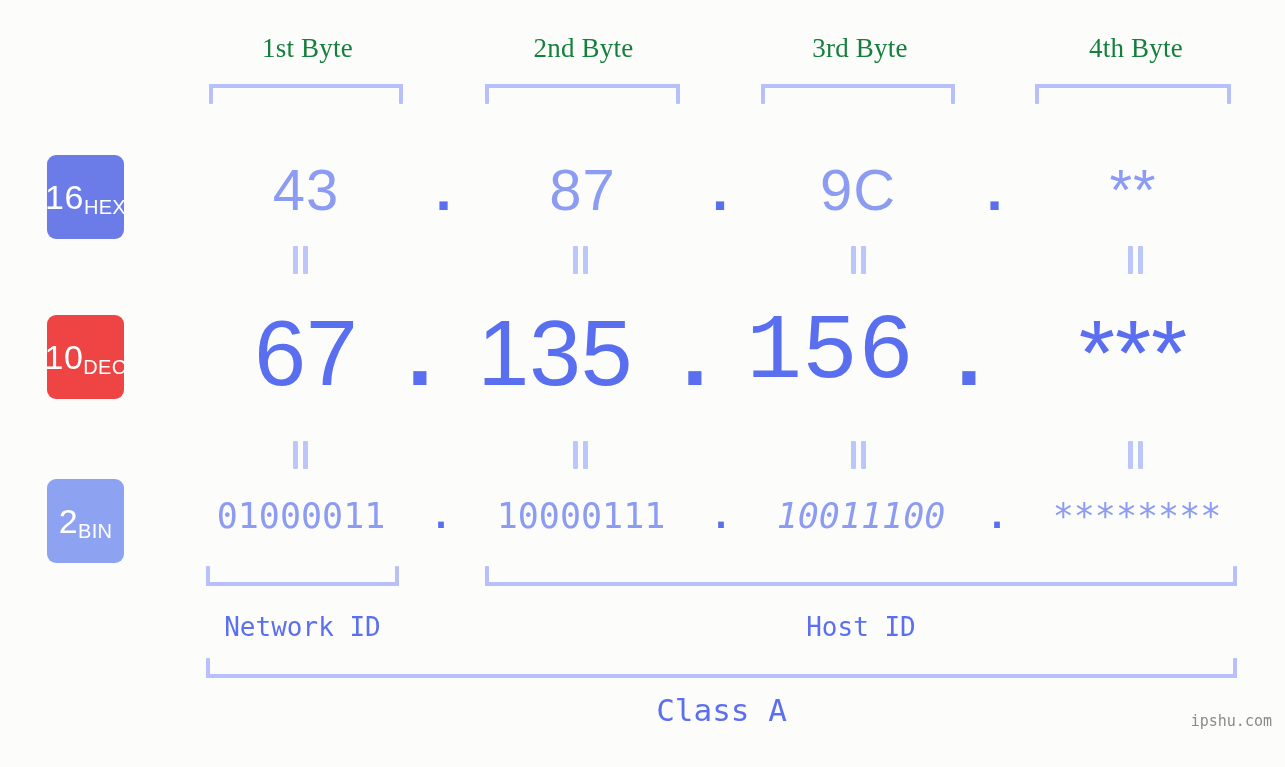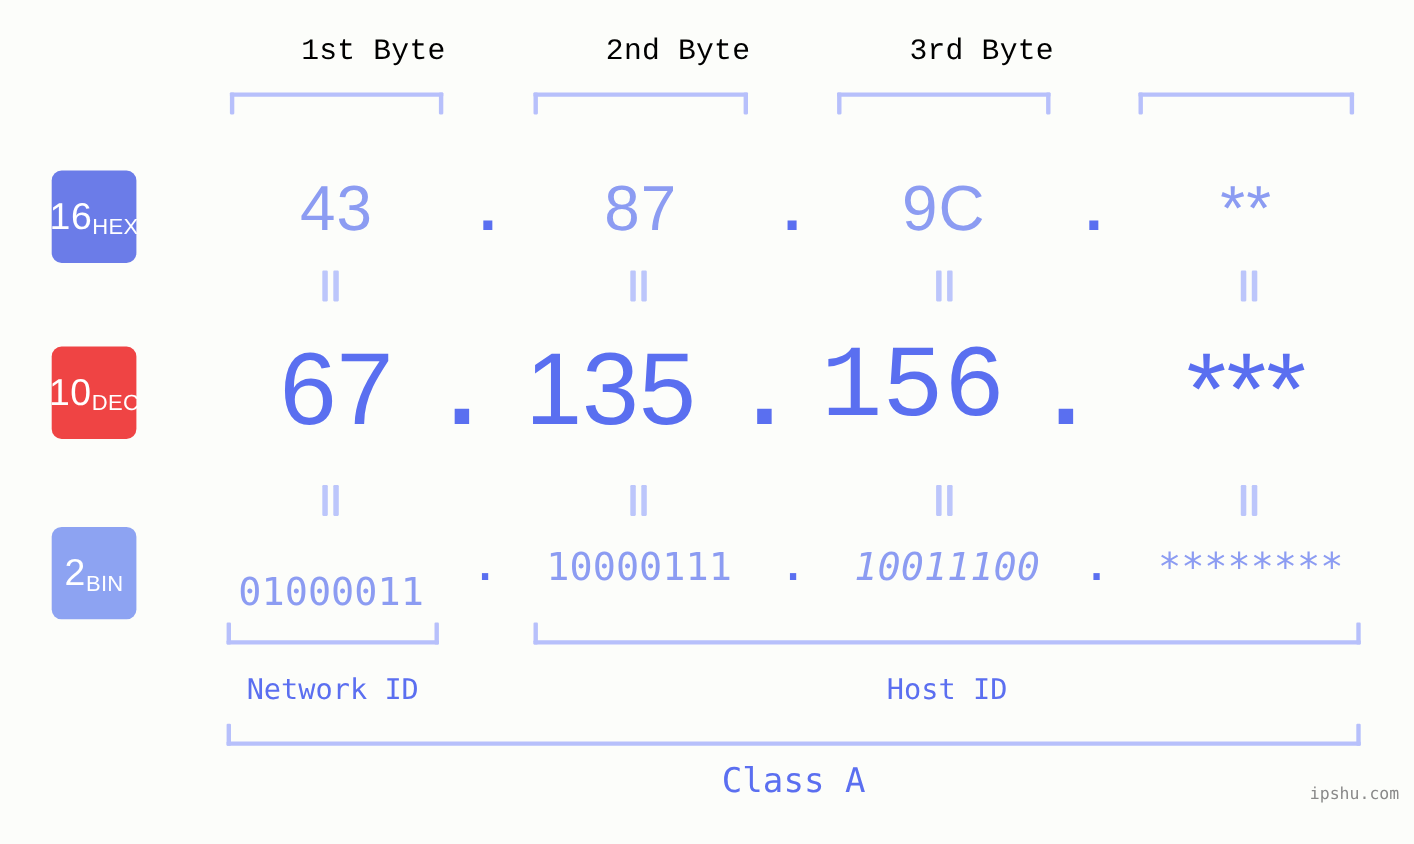--- a/index.html
+++ b/index.html
@@ -20,26 +20,26 @@
     position: absolute;
     left: 0; top: 0;
     width: 1285px;
     height: 767px;
   }
 
   
   .byte-label {
     position: absolute;
     top: 33px;
-    text-align: right;
+    text-align: center;
     font-size: 27px;
-    color: #000000;
+    color: #15803d;
     letter-spacing: 0.2px;
     white-space: nowrap;
-    font-family: Liberation Mono, monospace;
+    font-family: Liberation Serif, serif;
   }
 
   
   .bracket {
     position: absolute;
     height: 20px;
   }
   .bracket .bar {
     position: absolute;
     left: 0; right: 0;
@@ -188,20 +188,21 @@
   }
 </style>
 </head>
 <body>
 
 <div class="stage">
 
   <div class="byte-label" style="left:210px; width:195px;">1st Byte</div>
   <div class="byte-label" style="left:485px; width:197px;">2nd Byte</div>
   <div class="byte-label" style="left:762px; width:196px;">3rd Byte</div>
+  <div class="byte-label" style="left:1038px; width:196px;">4th Byte</div>
 
   <div class="bracket down" style="left:209px; top:84px; width:194px;">
     <div class="bar"></div>
     <div class="tick left"></div>
     <div class="tick right"></div>
   </div>
   <div class="bracket down" style="left:485px; top:84px; width:195px;">
     <div class="bar"></div>
     <div class="tick left"></div>
     <div class="tick right"></div>
@@ -280,21 +281,21 @@
     <i class="a"></i>
       <i class="b"></i>
   </div>
 
   <div class="badge badge-bin">
     <span class="num">2</span>
     <span class="abbr">BIN</span>
   </div>
 
   <div class="row-bin">
-    <div class="val" style="left:203px; width:196px;margin-top:23px;">01000011</div>
+    <div class="val" style="left:203px; width:196px;">01000011</div>
     <div class="val dot" style="left:399px; width:84px;">.</div>
     <div class="val" style="left:483px; width:196px;">10000111</div>
     <div class="val dot" style="left:679px; width:84px;">.</div>
     <div class="val" style="left:763px; width:196px;font-style:italic;">10011100</div>
     <div class="val dot" style="left:959px; width:76px;">.</div>
     <div class="val" style="left:1039px; width:196px;">********</div>
   </div>
 
   <div class="bracket up" style="left:206px; top:566px; width:193px;">
     <div class="bar"></div>

